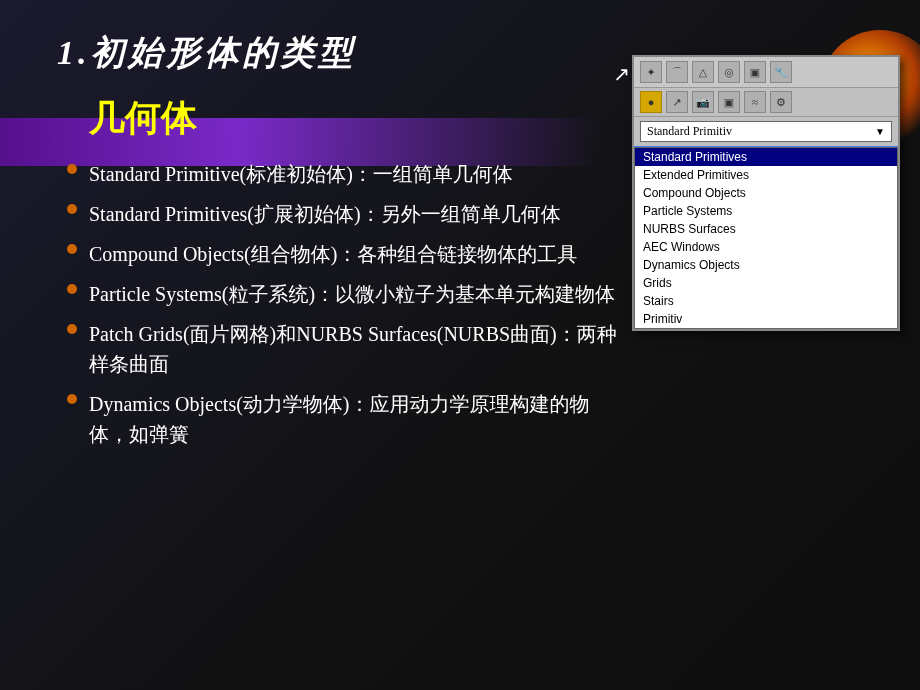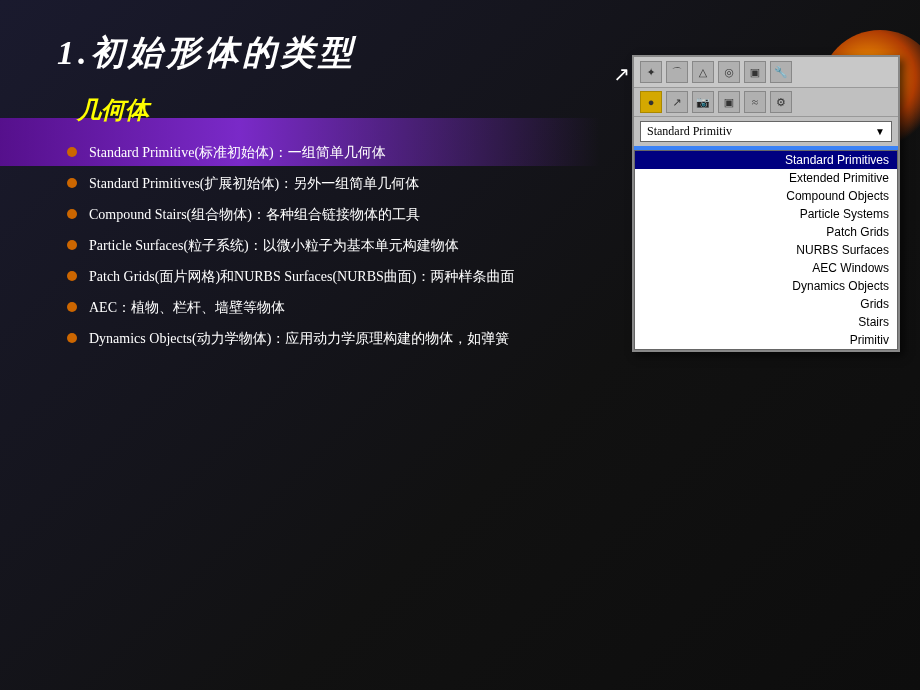--- a/index.html
+++ b/index.html
@@ -64,42 +64,41 @@
       font-size: 34px;
       color: #fff;
       font-weight: bold;
       margin-bottom: 18px;
       font-style: italic;
       letter-spacing: 4px;
     }
 
     
     .section-heading {
-      font-size: 24px;
+      font-size: 36px;
       color: #ffff00;
       font-weight: bold;
       margin-bottom: 16px;
-      margin-left: 20px;
+      margin-left: 32px;
       position: relative;
       z-index: 2;
-      font-style: italic;
     }
 
     
     .bullet-list {
       list-style: none;
       margin-left: 10px;
     }
 
     .bullet-list li {
       display: flex;
       align-items: flex-start;
       margin-bottom: 10px;
       color: #fff;
-      font-size: 14px;
+      font-size: 20px;
       line-height: 1.5;
       max-width: 560px;
     }
 
     .bullet-dot {
       display: inline-block;
       width: 10px;
       height: 10px;
       min-width: 10px;
       background: #cc6600;
@@ -156,21 +155,21 @@
       padding: 3px 6px;
       display: flex;
       align-items: center;
       gap: 4px;
       border-bottom: 1px solid #999;
     }
 
     .panel-dropdown-row {
       background: #c0c0c0;
       padding: 4px 6px;
-      border-bottom: 4px solid #3b82f6;
+      border-bottom: 1px solid #3b82f6;
       display: flex;
       align-items: center;
     }
 
     .panel-dropdown {
       background: #fff;
       border: 1px solid #666;
       padding: 2px 6px;
       font-size: 12px;
       color: #000;
@@ -185,21 +184,20 @@
       margin-left: 4px;
       font-size: 10px;
     }
 
     
     .panel-menu {
       background: #fff;
       border: 1px solid #666;
       margin: 0;
       list-style: none;
-      text-align: right;
     }
 
     .panel-menu li {
       padding: 2px 8px;
       font-size: 12px;
       color: #000;
       font-family: 'Arial', sans-serif;
       cursor: pointer;
       white-space: nowrap;
       border-bottom: none;
@@ -237,33 +235,29 @@
     <li>
       <span class="bullet-dot"></span>
       <span class="bullet-text">Standard Primitive(标准初始体)：一组简单几何体</span>
     </li>
         <li>
       <span class="bullet-dot"></span>
       <span class="bullet-text">Standard Primitives(扩展初始体)：另外一组简单几何体</span>
     </li>
         <li>
       <span class="bullet-dot"></span>
-      <span class="bullet-text">Compound Stairs(组合物体)：各种组合链接物体的工具</span>
-    </li>
-        <li>
-      <span class="bullet-dot"></span>
-      <span class="bullet-text">Particle Surfaces(粒子系统)：以微小粒子为基本单元构建物体</span>
+      <span class="bullet-text">Compound Objects(组合物体)：各种组合链接物体的工具</span>
+    </li>
+        <li>
+      <span class="bullet-dot"></span>
+      <span class="bullet-text">Particle Systems(粒子系统)：以微小粒子为基本单元构建物体</span>
     </li>
         <li>
       <span class="bullet-dot"></span>
       <span class="bullet-text">Patch Grids(面片网格)和NURBS Surfaces(NURBS曲面)：两种样条曲面</span>
-    </li>
-        <li>
-      <span class="bullet-dot"></span>
-      <span class="bullet-text">AEC：植物、栏杆、墙壁等物体</span>
     </li>
         <li>
       <span class="bullet-dot"></span>
       <span class="bullet-text">Dynamics Objects(动力学物体)：应用动力学原理构建的物体，如弹簧</span>
     </li>
       </ul>
 
   </div>
 
   <div class="panel">
@@ -288,24 +282,23 @@
 
     <div class="panel-dropdown-row">
       <div class="panel-dropdown">
         <span>Standard Primitiv</span>
         <span class="panel-dropdown-arrow">▼</span>
       </div>
     </div>
 
     <ul class="panel-menu">
     <li class="selected">Standard Primitives</li>
-        <li>Extended Primitive</li>
+        <li>Extended Primitives</li>
         <li>Compound Objects</li>
         <li>Particle Systems</li>
-        <li>Patch Grids</li>
         <li>NURBS Surfaces</li>
         <li>AEC Windows</li>
         <li>Dynamics Objects</li>
         <li>Grids</li>
         <li>Stairs</li>
         <li>Primitiv</li>
       </ul>
 
   </div>
 

